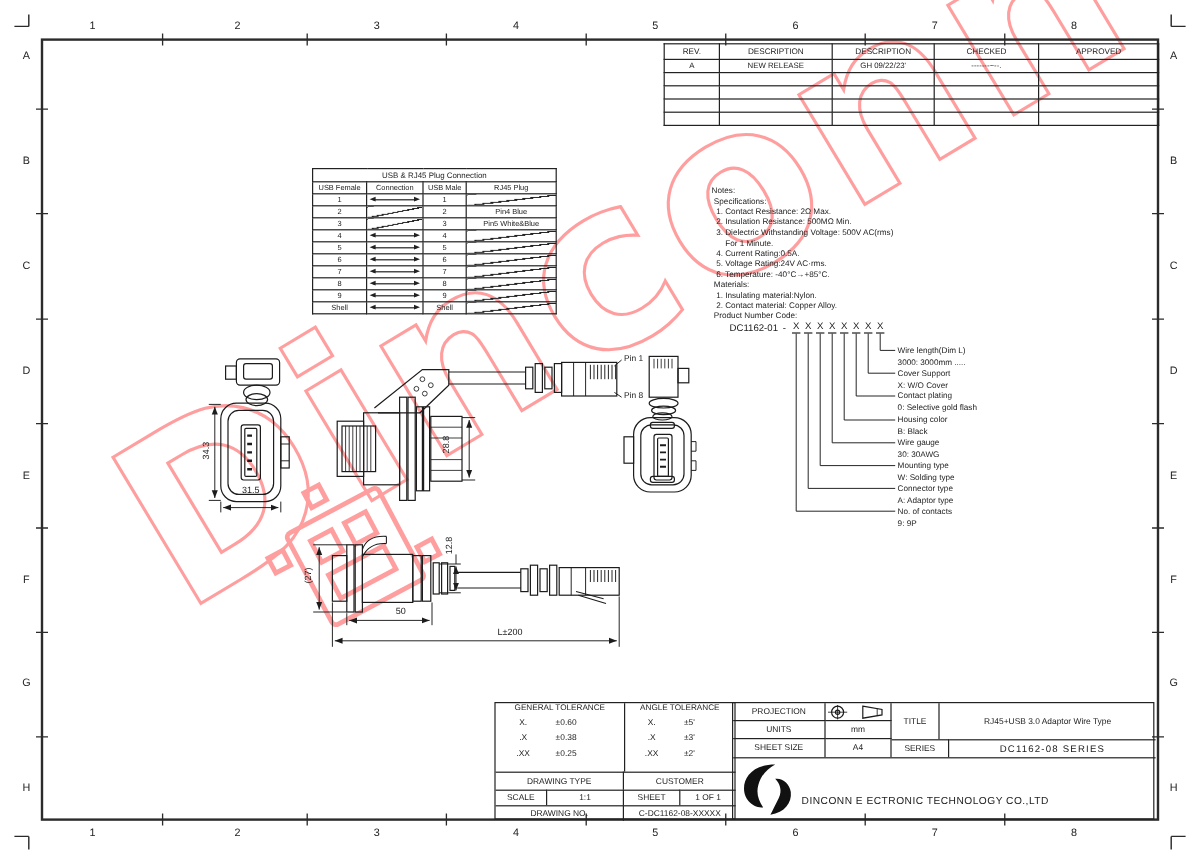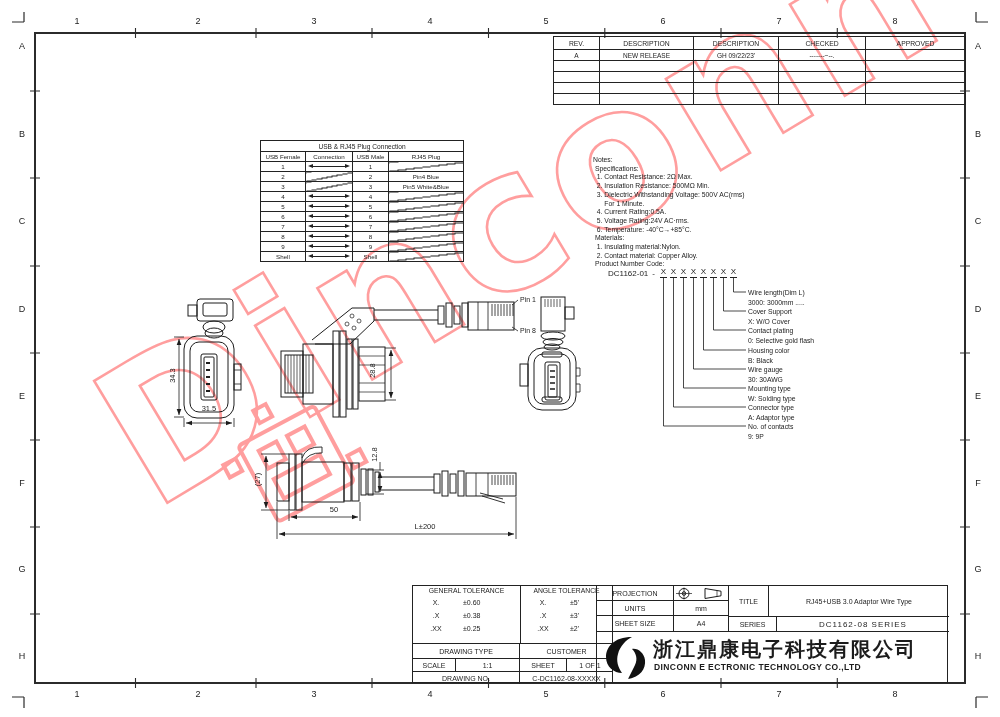--- a/index.html
+++ b/index.html
@@ -37,21 +37,21 @@
   
   .tb{position:absolute;z-index:3;border:1px solid #222;box-sizing:border-box;background:transparent;}
   .tb .cell{position:absolute;box-sizing:border-box;display:flex;align-items:center;justify-content:center;
             font-size:7px;white-space:nowrap;overflow:hidden;}
   .br{border-right:1px solid #222;} .bt{border-top:1px solid #222;} .bb{border-bottom:1px solid #222;}
   .tolhead{position:absolute;top:1px;left:0;right:0;text-align:center;font-size:6.8px;}
   .tolrow{position:absolute;left:0;right:0;height:13px;display:flex;font-size:7px;}
   .tolrow .lab{width:46px;text-align:center;}
   .tolrow .val{flex:1;text-align:left;padding-left:4px;}
   #company-cn{position:absolute;left:56px;top:4px;font-size:20px;font-weight:bold;letter-spacing:2px;white-space:nowrap;}
-  #company-en{position:absolute;left:57px;top:30px;font-size:8.5px;font-weight:bold;letter-spacing:0.4px;white-space:nowrap;}
+  #company-en{position:absolute;left:57px;top:30px;font-size:8.5px;font-weight:normal;letter-spacing:0.4px;white-space:nowrap;}
 </style>
 </head>
 <body>
 
 <div id="sheet">
 
   <svg id="art" width="1000" height="717" viewBox="0 0 1000 717">
     <defs>
       <marker id="ar" viewBox="0 0 10 10" refX="9" refY="5" markerWidth="9" markerHeight="9" orient="auto-start-reverse">
         <path d="M0,1.5 L9,5 L0,8.5 Z" fill="#1c1c1c"></path>
@@ -466,21 +466,21 @@
     <div class="cell bt br" style="left:0;top:57px;width:107px;height:15px">DRAWING TYPE</div>
     <div class="cell bt" style="left:107px;top:57px;width:93px;height:15px">CUSTOMER</div>
     <div class="cell bt br" style="left:0;top:72px;width:43px;height:13px">SCALE</div>
     <div class="cell bt br" style="left:43px;top:72px;width:64px;height:13px">1:1</div>
     <div class="cell bt br" style="left:107px;top:72px;width:47px;height:13px">SHEET</div>
     <div class="cell bt" style="left:154px;top:72px;width:46px;height:13px">1 OF 1</div>
     <div class="cell bt br" style="left:0;top:85px;width:107px;height:13px">DRAWING NO.</div>
     <div class="cell bt" style="left:107px;top:85px;width:93px;height:13px">C-DC1162-08-XXXXX</div>
   </div>
 
-  <div class="tb" style="left:596px;top:585px;width:352px;height:98px">
+  <div class="tb" style="left:610px;top:585px;width:352px;height:98px">
     <div class="cell br bb" style="left:0;top:0;width:77px;height:15px">PROJECTION</div>
     <div class="cell br bb" style="left:77px;top:0;width:55px;height:15px">
       <svg width="52" height="13" viewBox="0 0 52 13">
           <g stroke="#1c1c1c" fill="none" stroke-width="1">
         <circle cx="9" cy="6.5" r="5"></circle>
             <circle cx="9" cy="6.5" r="1.8"></circle>
         <path d="M1,6.5 H17 M9,0.5 V12.5" stroke-width="0.7"></path>
         <path d="M30,1.5 L46,4.2 V8.8 L30,11.5 Z"></path>
             <path d="M42,3.6 V9.4" stroke-width="0.7"></path>
       </g>
@@ -492,18 +492,17 @@
     <div class="cell br bb" style="left:77px;top:15px;width:55px;height:15px">mm</div>
     <div class="cell br" style="left:0;top:30px;width:77px;height:15px">SHEET SIZE</div>
     <div class="cell br" style="left:77px;top:30px;width:55px;height:15px">A4</div>
     <div class="cell bt br" style="left:132px;top:30px;width:48px;height:15px">SERIES</div>
     <div class="cell bt" style="left:180px;top:30px;width:172px;height:15px;font-size:8px;letter-spacing:1px">DC1162-08 SERIES</div>
     <div class="bt" style="position:absolute;left:0;top:45px;width:352px;height:53px;box-sizing:border-box">
       <svg style="position:absolute;left:5px;top:3px" width="46" height="46" viewBox="0 0 46 46">
         <path d="M30,2 C12,2 4,12 4,22 C4,32 12,38 20,38 C16,32 14,26 16,19 C18,11 24,5 30,2 Z" fill="#111"></path>
         <path d="M26,44 C38,42 44,34 43,25 C42,18 36,13 30,14 C34,18 36,24 33,30 C30,36 28,40 26,44 Z" fill="#111"></path>
       </svg>
-      <div id="company-cn">浙江鼎康电子科技有限公司</div>
       <div id="company-en">DINCONN E ECTRONIC TECHNOLOGY CO.,LTD</div>
     </div>
   </div>
 
 </div>
 
 </body></html>

